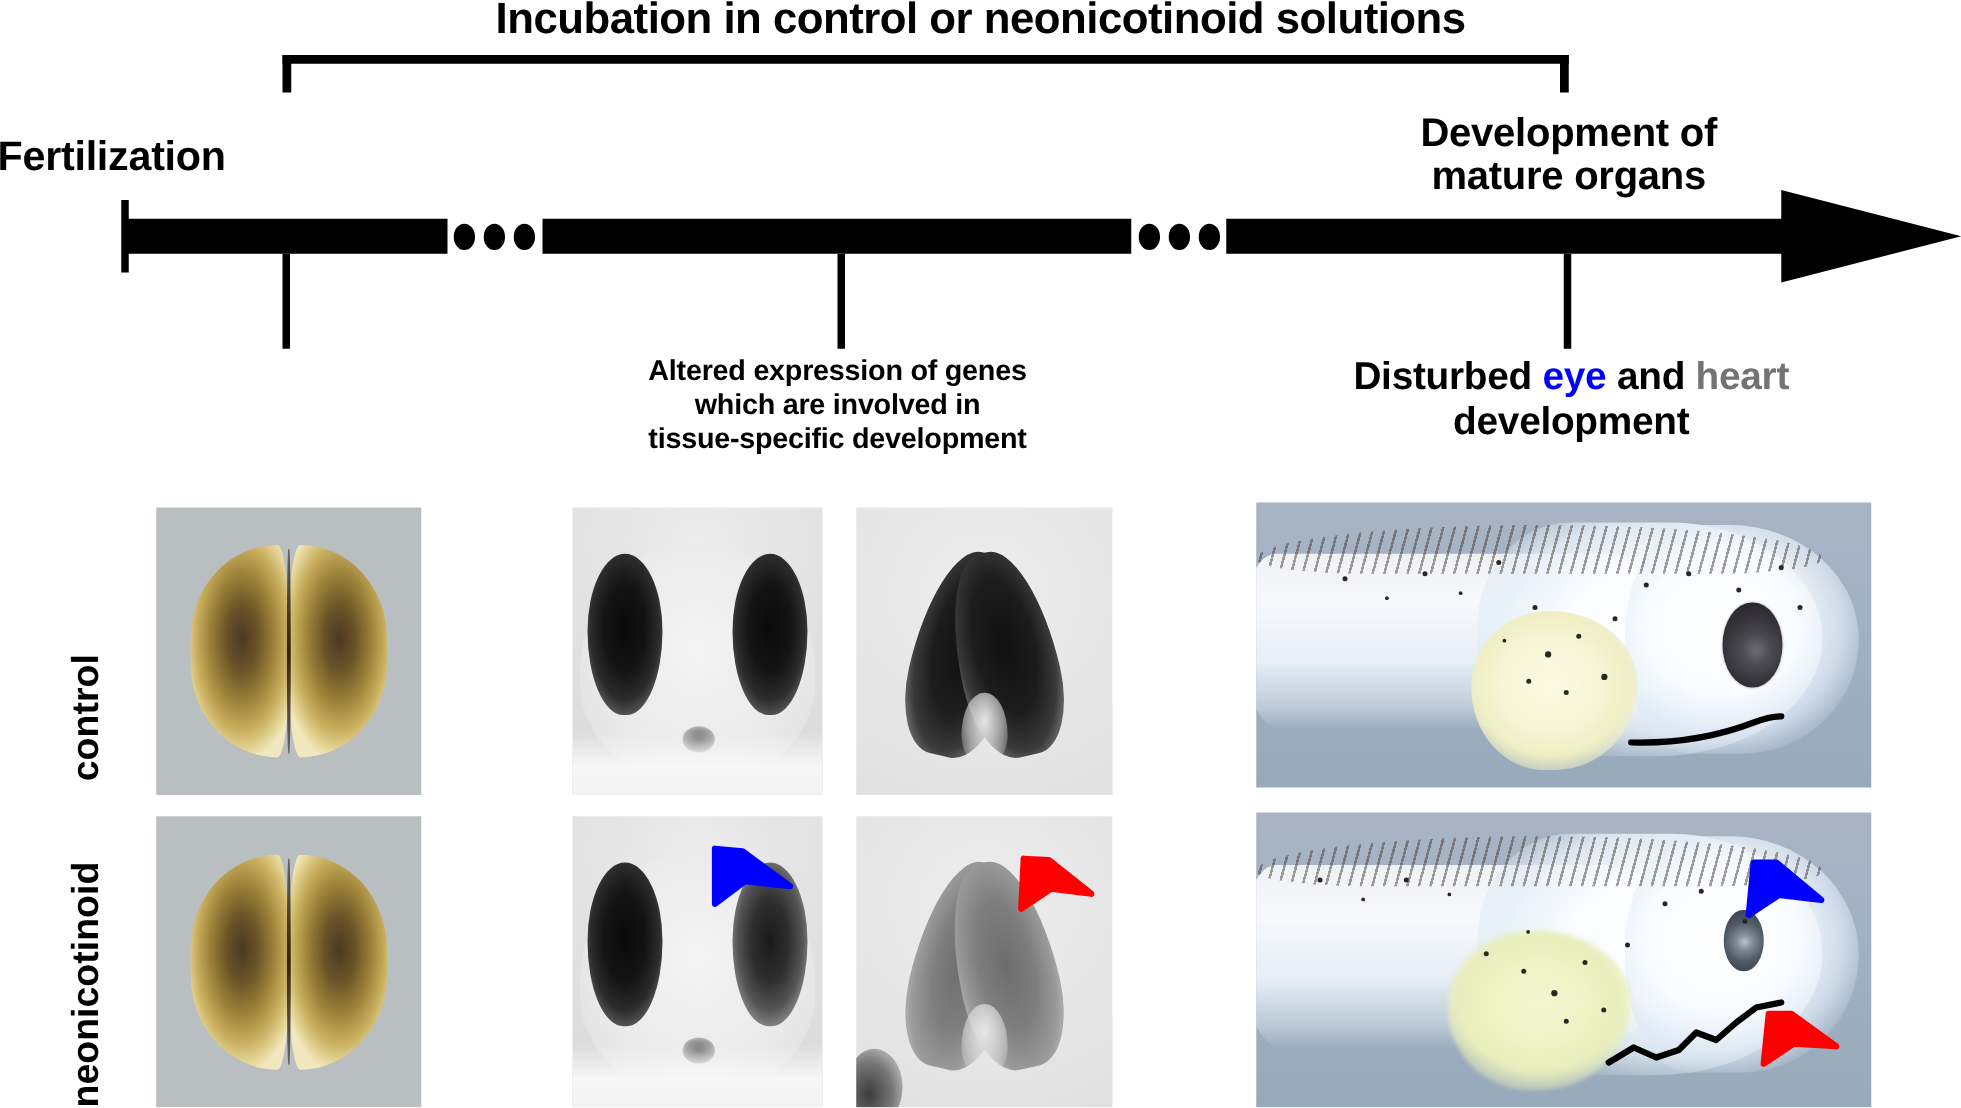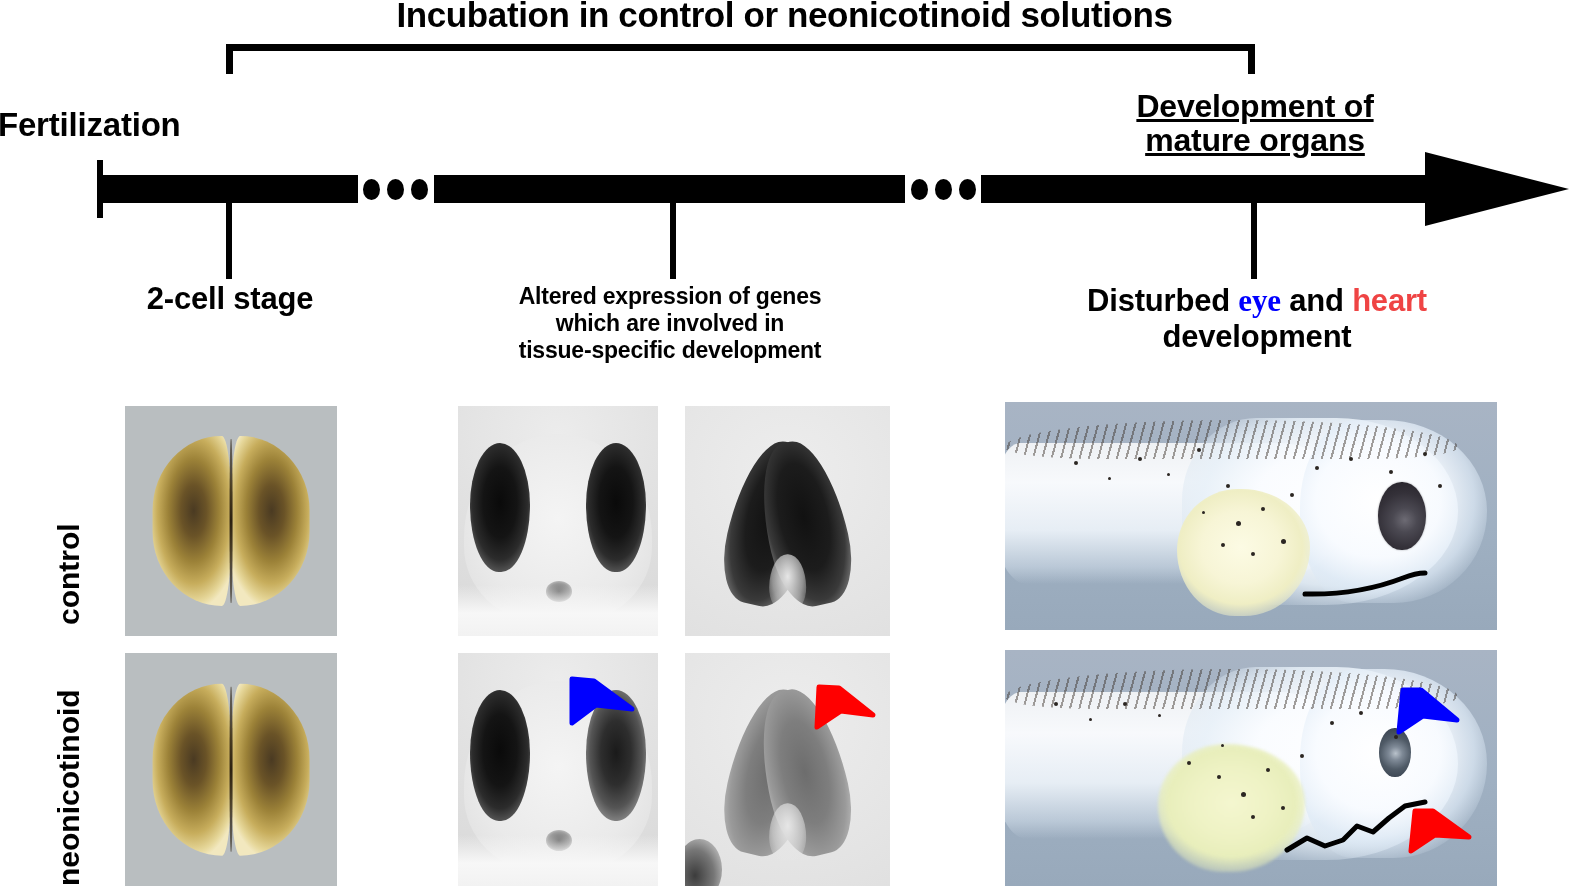--- a/index.html
+++ b/index.html
@@ -52,21 +52,20 @@
     left: -2px; top: 108px; width: 230px;
     font-size: 33px; text-align: left;
   }
   #lbl-early {
     left: 420px; top: 130px; width: 510px;
     font-size: 32px;
   }
   #lbl-mature {
     left: 1040px; top: 90px; width: 430px;
     font-size: 32px;
-    text-decoration: underline;
   }
 
   
   #axis-start-tick {
     position: absolute;
     left: 97px; top: 160px;
     width: 6px; height: 58px;
     background: #000;
   }
   .bar {
@@ -117,22 +116,22 @@
     font-size: 31px;
   }
   #cap-genes {
     left: 405px; top: 283px; width: 530px;
     font-size: 23px; line-height: 1.17;
   }
   #cap-disturbed {
     left: 1022px; top: 283px; width: 470px;
     font-size: 31px; line-height: 1.17;
   }
-  .eye-word   { color: #0000ff; font-family: Liberation Serif, serif; }
-  .heart-word { color: #ef4444; }
+  .eye-word   { color: #0000ff; }
+  .heart-word { color: #737373; }
 
   
   .rowlabel {
     position: absolute;
     font-size: 30px; font-weight: bold; color: #000;
     transform-origin: 0 0;
     transform: rotate(-90deg);
     white-space: nowrap;
   }
   #rowlabel-control { left: 52px; top: 625px; }
@@ -387,21 +386,20 @@
       <i></i>
       <i></i>
   </div>
   <div class="bar" id="bar-3"></div>
   <div id="arrowhead"></div>
 
   <div class="tick" id="tick-1"></div>
   <div class="tick" id="tick-2"></div>
   <div class="tick" id="tick-3"></div>
 
-  <div class="txt ctr" id="cap-2cell">2-cell stage</div>
 
   <div class="txt ctr" id="cap-genes">Altered expression of genes
 which are involved in
 tissue-specific development</div>
 
   <div class="txt ctr" id="cap-disturbed"><span>Disturbed </span><span class="eye-word">eye</span><span> and </span><span class="heart-word">heart</span><span>
 development</span></div>
 
   <div class="rowlabel" id="rowlabel-control">control</div>
   <div class="rowlabel" id="rowlabel-neonic">neonicotinoid</div>

